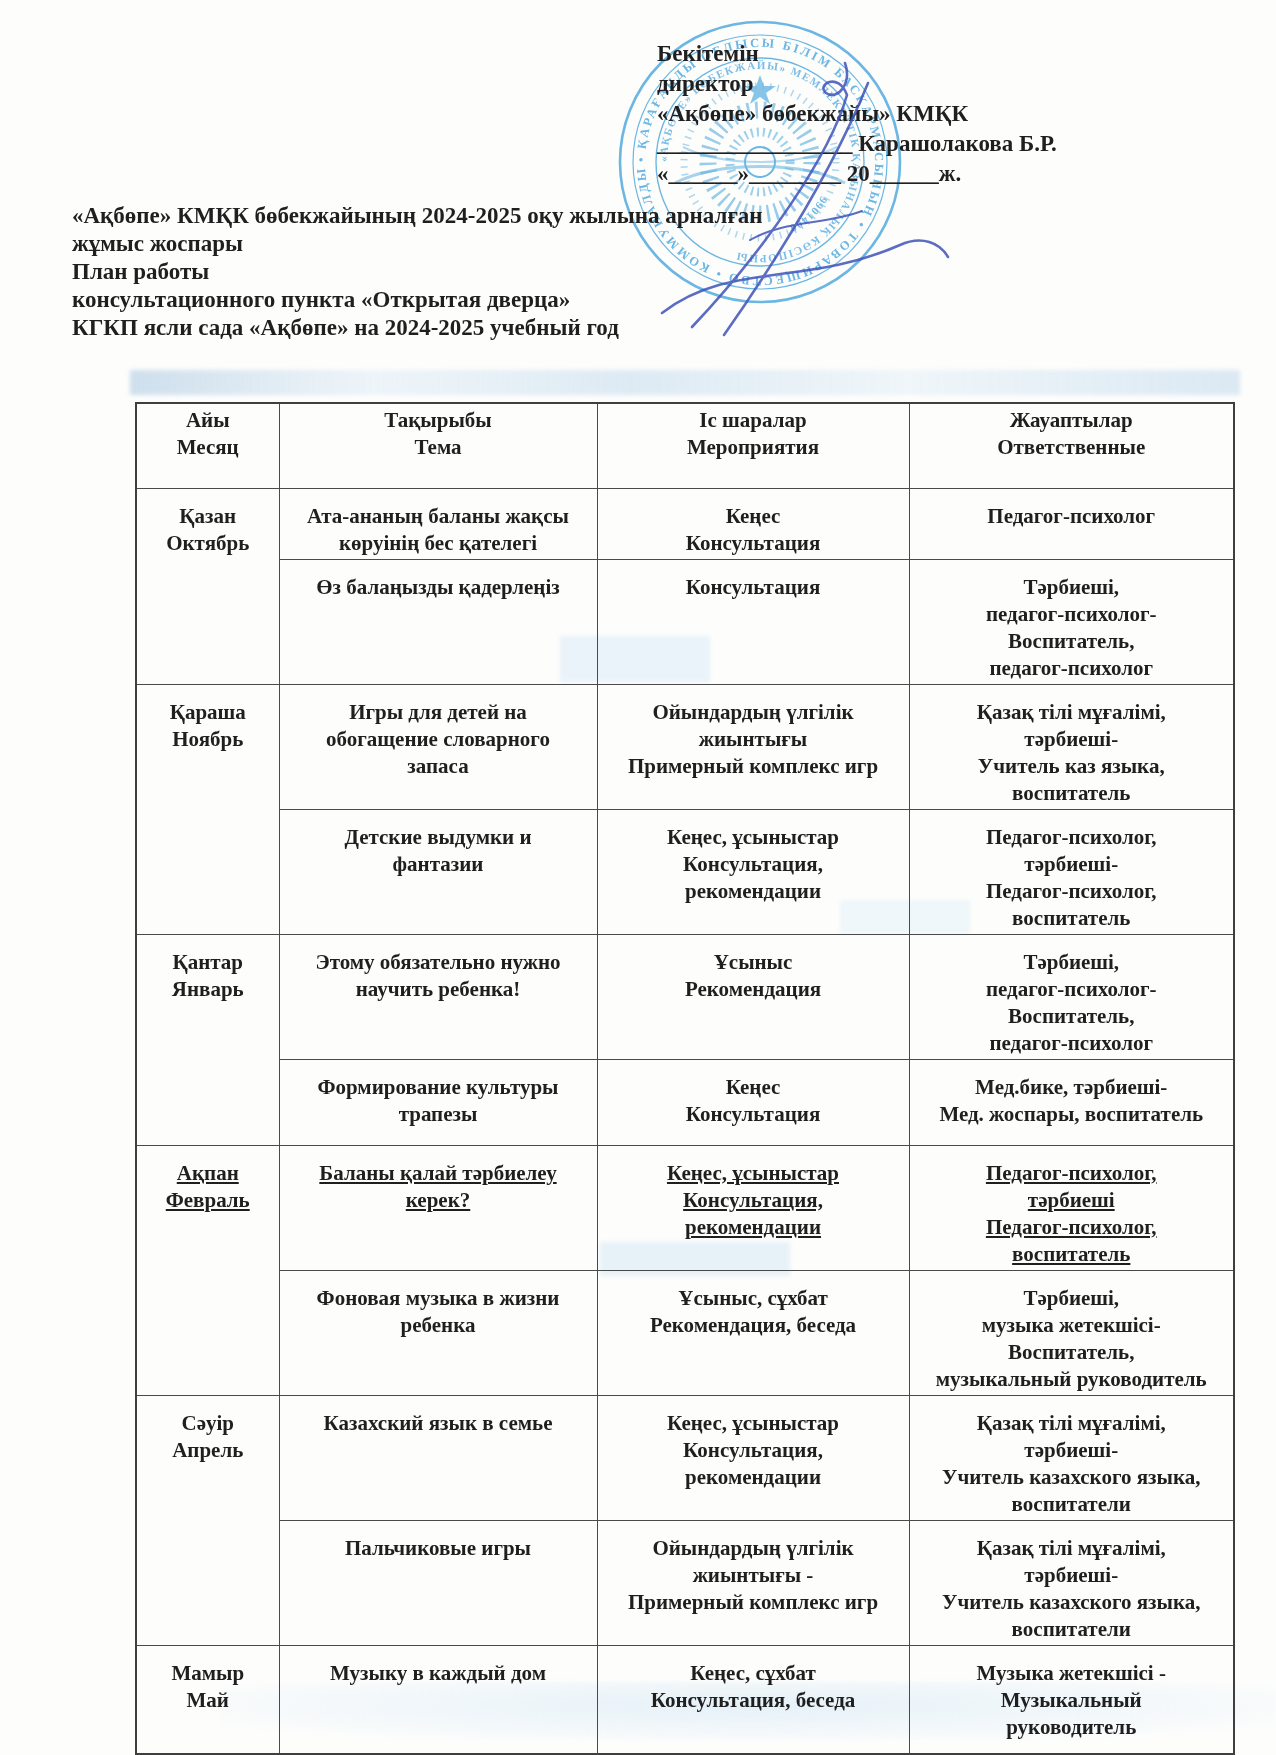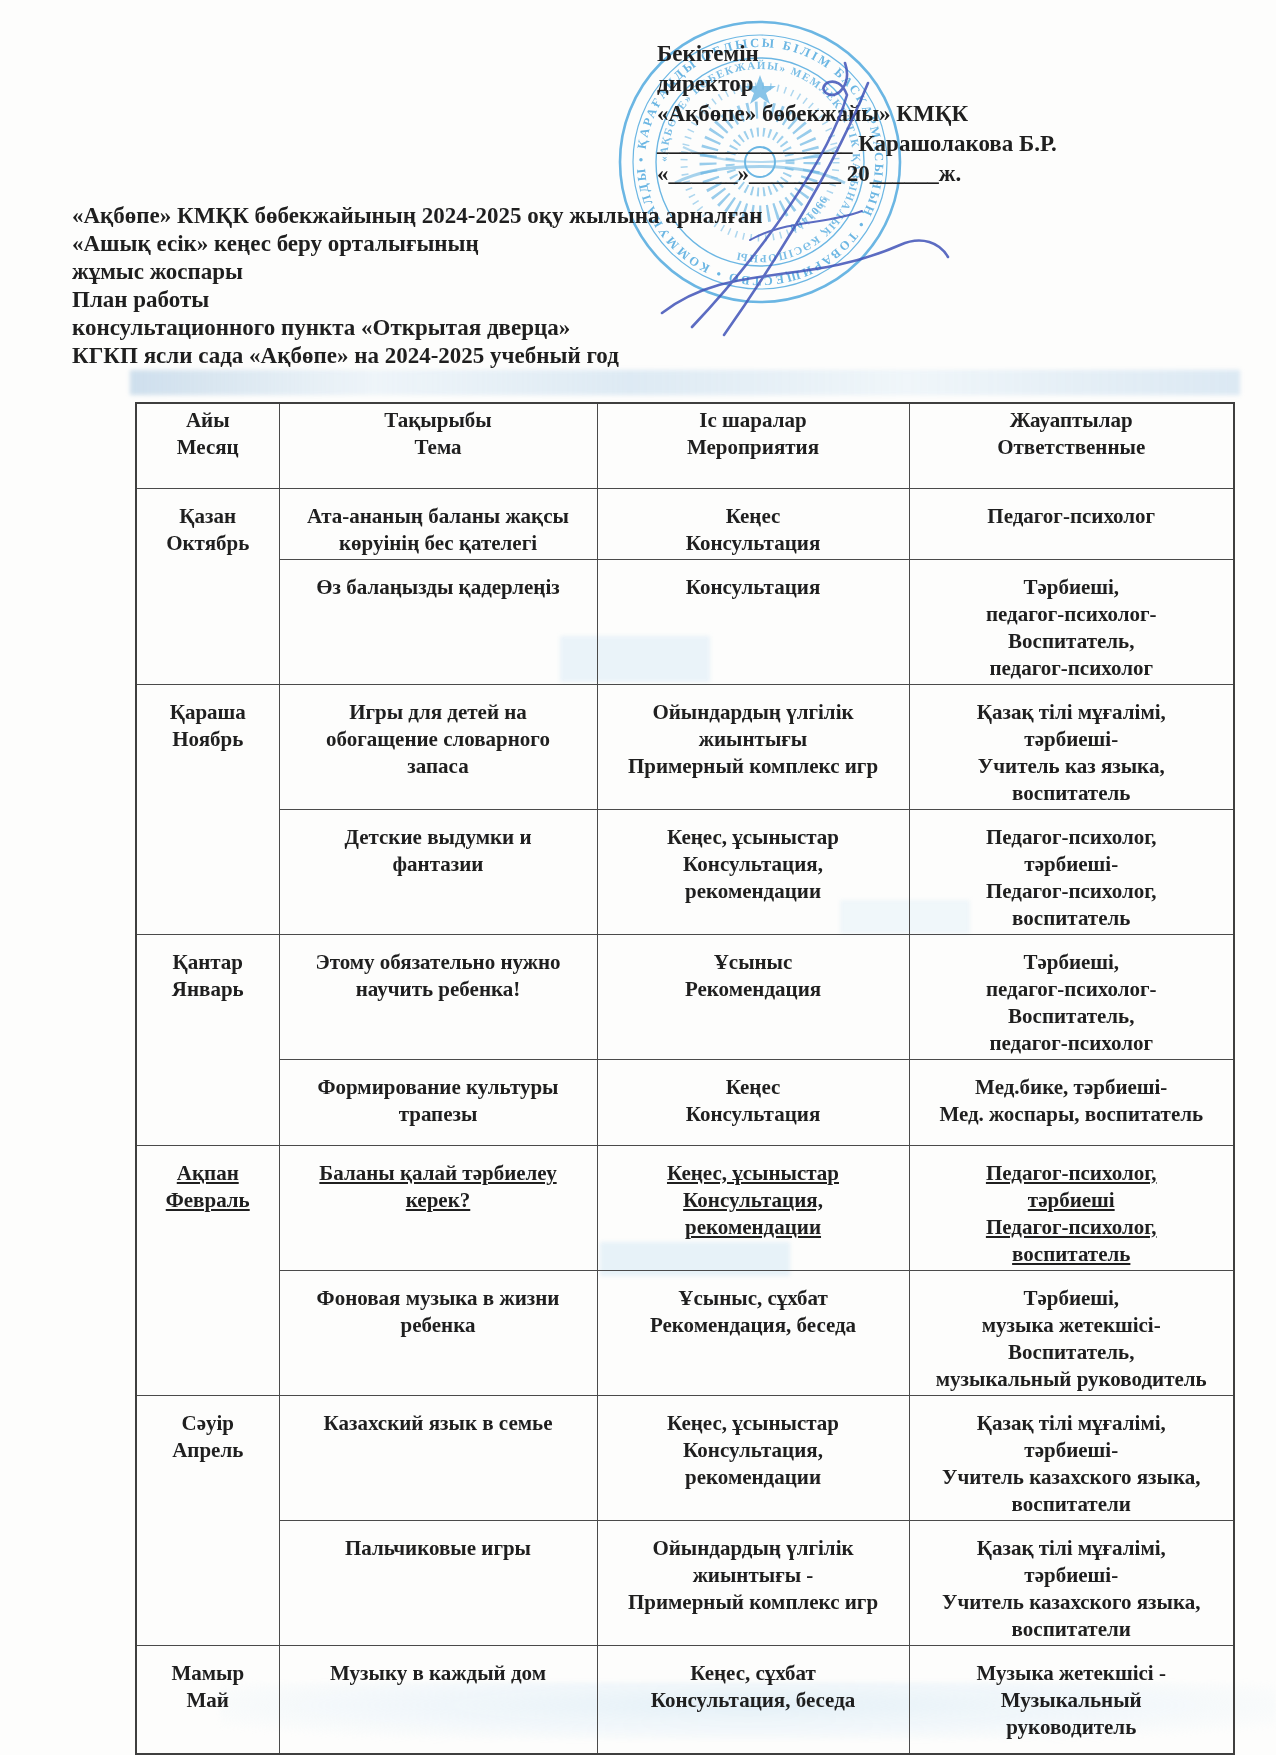--- a/index.html
+++ b/index.html
@@ -122,21 +122,20 @@
   <div class="approval">
     <div>Бекітемін</div>
     <div>директор</div>
     <div>«Ақбөпе» бөбекжайы» КМҚК</div>
     <div>_________________ Карашолакова Б.Р.</div>
     <div>«______»________  20______ж.</div>
   </div>
 
   <div class="titles">
     <div>«Ақбөпе» КМҚК бөбекжайының 2024-2025 оқу жылына арналған</div>
-    <div>«Ашық есік» кеңес беру орталығының</div>
     <div>жұмыс жоспары</div>
     <div>План работы</div>
     <div>консультационного пункта «Открытая дверца»</div>
     <div>КГКП ясли сада «Ақбөпе» на 2024-2025 учебный год</div>
   </div>
 
   <table class="plan">
     <colgroup>
       <col style="width:143px">
         <col style="width:318px">

